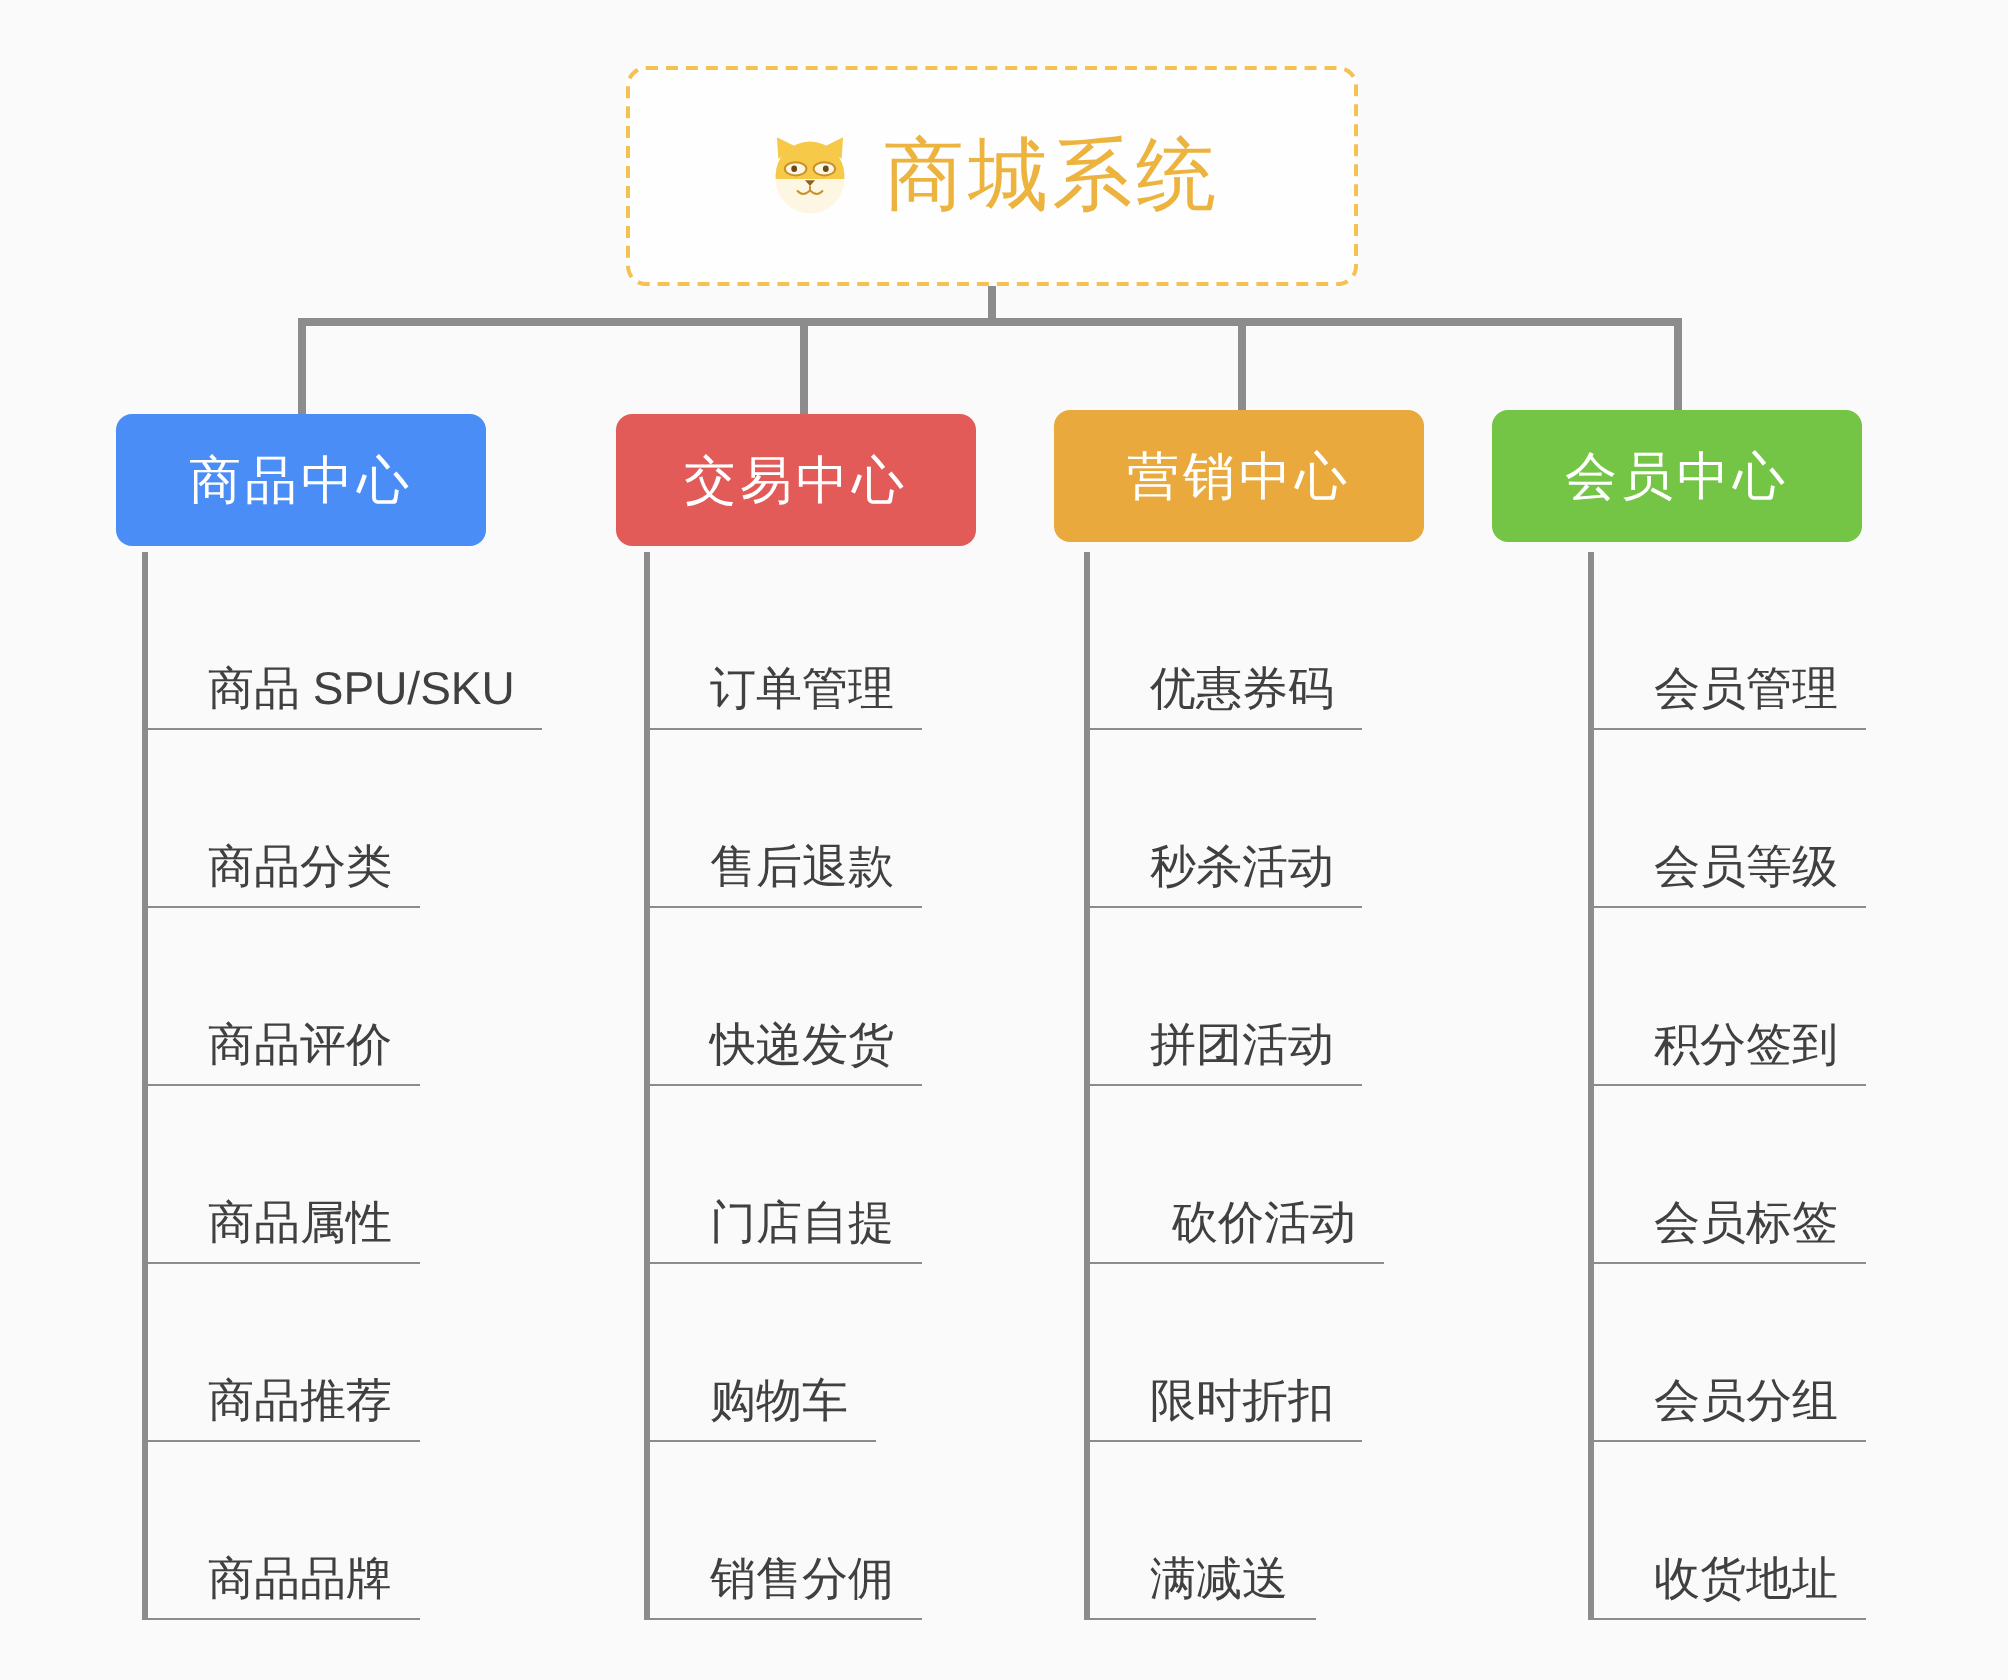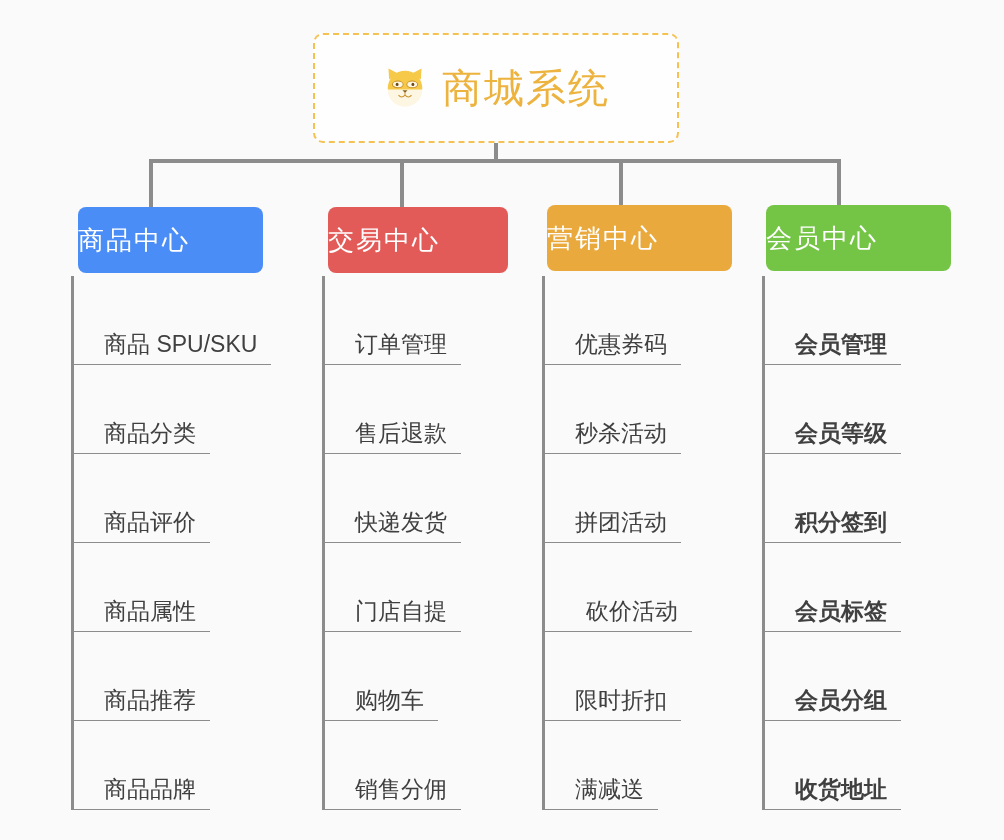--- a/index.html
+++ b/index.html
@@ -59,25 +59,25 @@
   .conn-v { width: 4px; }
   .conn-h { height: 4px; }
 
   
   .cat-box {
     position: absolute;
     height: 66px;
     border-radius: 8px;
     display: flex;
     align-items: center;
+    justify-content: center;
     color: #ffffff;
     font-size: 26px;
     letter-spacing: 2px;
     box-sizing: border-box;
-    margin-left: 20px;
   }
 
   
   .leaf-col {
     position: absolute;
     top: 276px;
     border-left: 3px solid #8c8c8c;
     box-sizing: border-box;
   }
   .leaf-item {
@@ -201,21 +201,21 @@
         <div class="leaf-item">
           <span class="leaf-label" style="border-bottom-color: rgb(140, 140, 140);">限时折扣</span>
         </div>
         <div class="leaf-item">
           <span class="leaf-label" style="border-bottom-color: rgb(140, 140, 140);">满减送</span>
         </div>
       </div>
       <div class="cat-box" style="left: 746px; top: 205px; width: 185px; background: rgb(116, 196, 69);">
         <span>会员中心</span>
       </div>
-      <div class="leaf-col" style="left: 762px; width: 164px; border-left-color: rgb(140, 140, 140); font-weight: bold;">
+      <div class="leaf-col" style="left: 794px; width: 164px; border-left-color: rgb(140, 140, 140);">
         <div class="leaf-item">
           <span class="leaf-label" style="border-bottom-color: rgb(140, 140, 140);">会员管理</span>
         </div>
         <div class="leaf-item">
           <span class="leaf-label" style="border-bottom-color: rgb(140, 140, 140);">会员等级</span>
         </div>
         <div class="leaf-item">
           <span class="leaf-label" style="border-bottom-color: rgb(140, 140, 140);">积分签到</span>
         </div>
         <div class="leaf-item">

